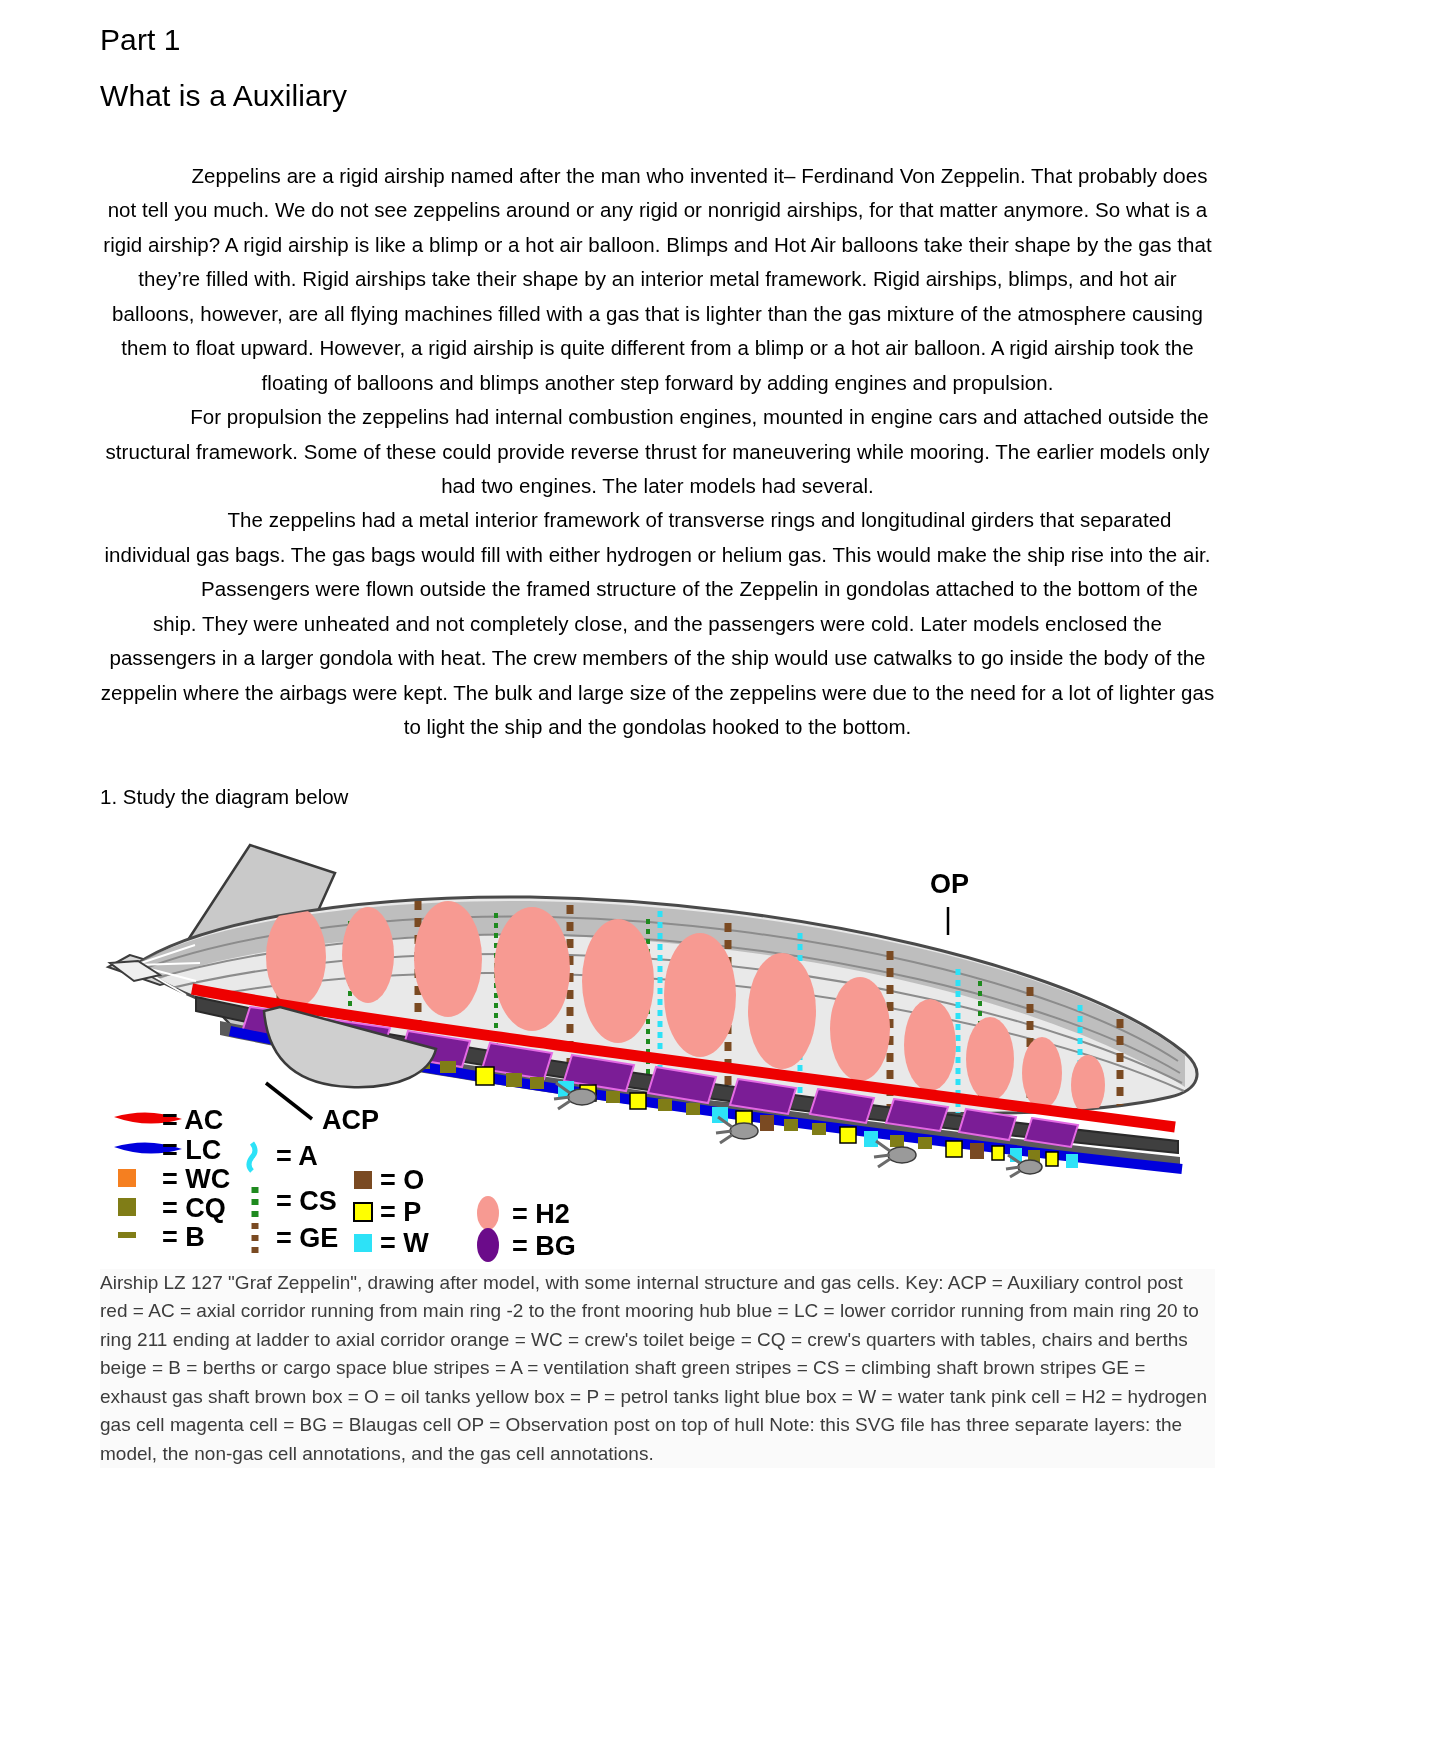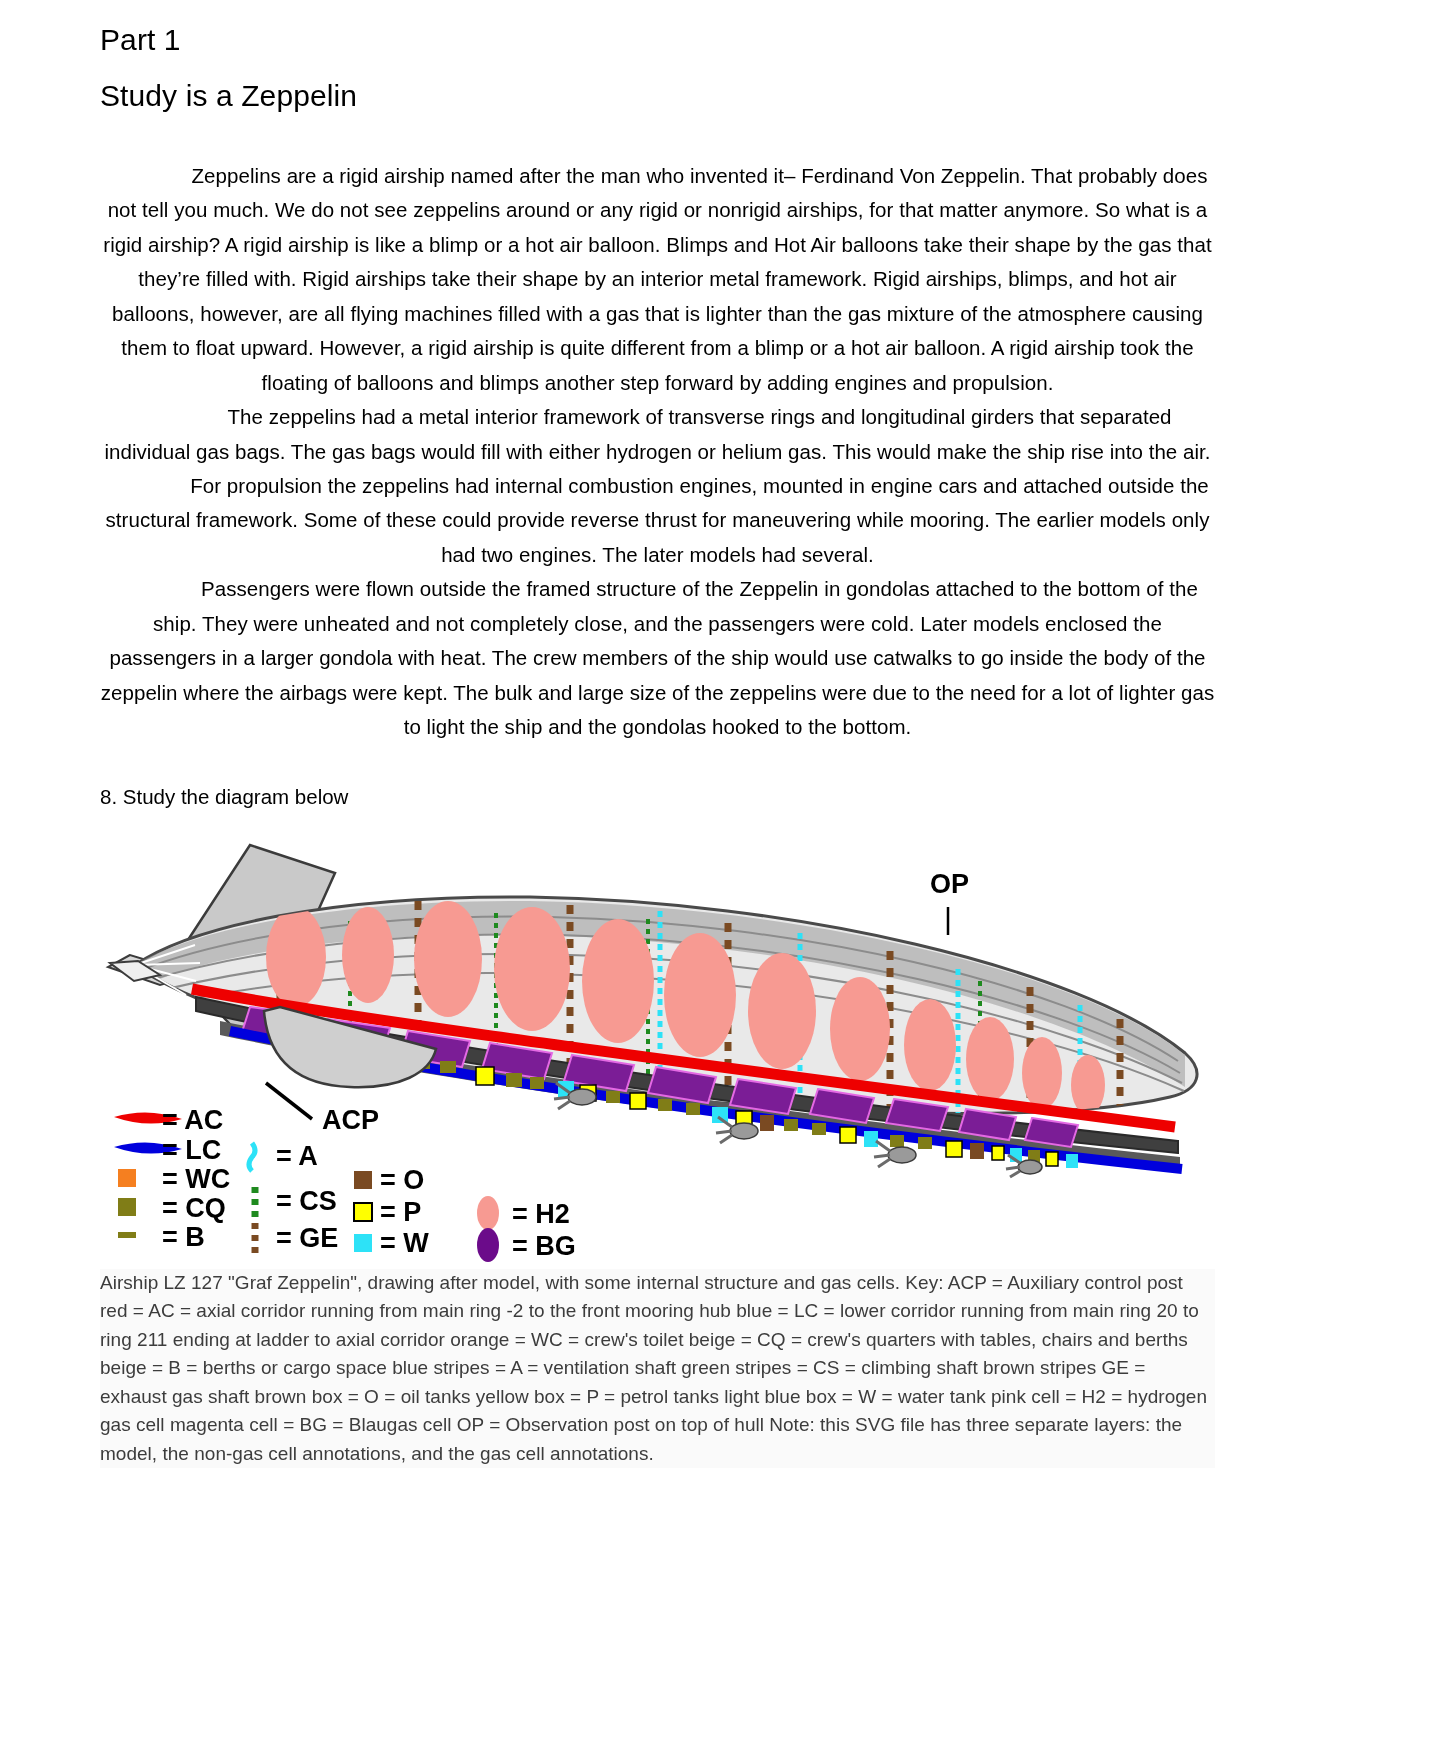--- a/index.html
+++ b/index.html
@@ -73,28 +73,28 @@
     letter-spacing: 0.02px;
   }
 </style>
 </head>
 <body>
 
 <div class="page">
   <div class="content">
 
     <h1 class="part">Part 1</h1>
-    <h1 class="subject">Study is a Zeppelin</h1>
+    <h1 class="subject">What is a Auxiliary</h1>
 
     <p class="body-par first"><span class="indent"></span><span>Zeppelins are a rigid airship named after the man who invented it– Ferdinand Von Zeppelin. That probably does not tell you much. We do not see zeppelins around or any rigid or nonrigid airships, for that matter anymore. So what is a rigid airship? A rigid airship is like a blimp or a hot air balloon. Blimps and Hot Air balloons take their shape by the gas that they’re filled with. Rigid airships take their shape by an interior metal framework. Rigid airships, blimps, and hot air balloons, however, are all flying machines filled with a gas that is lighter than the gas mixture of the atmosphere causing them to float upward. However, a rigid airship is quite different from a blimp or a hot air balloon. A rigid airship took the floating of balloons and blimps another step forward by adding engines and propulsion.</span></p>
+    <p class="body-par"><span class="indent"></span><span>For propulsion the zeppelins had internal combustion engines, mounted in engine cars and attached outside the structural framework. Some of these could provide reverse thrust for maneuvering while mooring. The earlier models only had two engines. The later models had several.</span></p>
     <p class="body-par"><span class="indent"></span><span>The zeppelins had a metal interior framework of transverse rings and longitudinal girders that separated individual gas bags. The gas bags would fill with either hydrogen or helium gas. This would make the ship rise into the air.</span></p>
-    <p class="body-par"><span class="indent"></span><span>For propulsion the zeppelins had internal combustion engines, mounted in engine cars and attached outside the structural framework. Some of these could provide reverse thrust for maneuvering while mooring. The earlier models only had two engines. The later models had several.</span></p>
     <p class="body-par"><span class="indent"></span><span>Passengers were flown outside the framed structure of the Zeppelin in gondolas attached to the bottom of the ship. They were unheated and not completely close,  and the passengers were cold. Later models enclosed the passengers in a larger gondola with heat. The crew members of the ship would use catwalks to go inside the body of the zeppelin where the airbags were kept.  The  bulk and large size of the zeppelins were due to the need for a lot of lighter gas to light the ship and the gondolas hooked to the bottom.</span></p>
 
-    <p class="question">8. Study the diagram below</p>
+    <p class="question">1. Study the diagram below</p>
 
     <div class="figure">
       <svg width="1115" height="430" viewBox="0 0 1115 430">
         <defs>
           <clipPath id="hullclip">
             <path d="M 35 130 C 90 92, 230 60, 430 62 C 690 66, 980 132, 1085 218 C 1105 236, 1100 255, 1070 262 C 960 288, 700 282, 470 252 C 260 224, 90 172, 35 130 Z"></path>
           </clipPath>
         </defs>
 
         <g>

